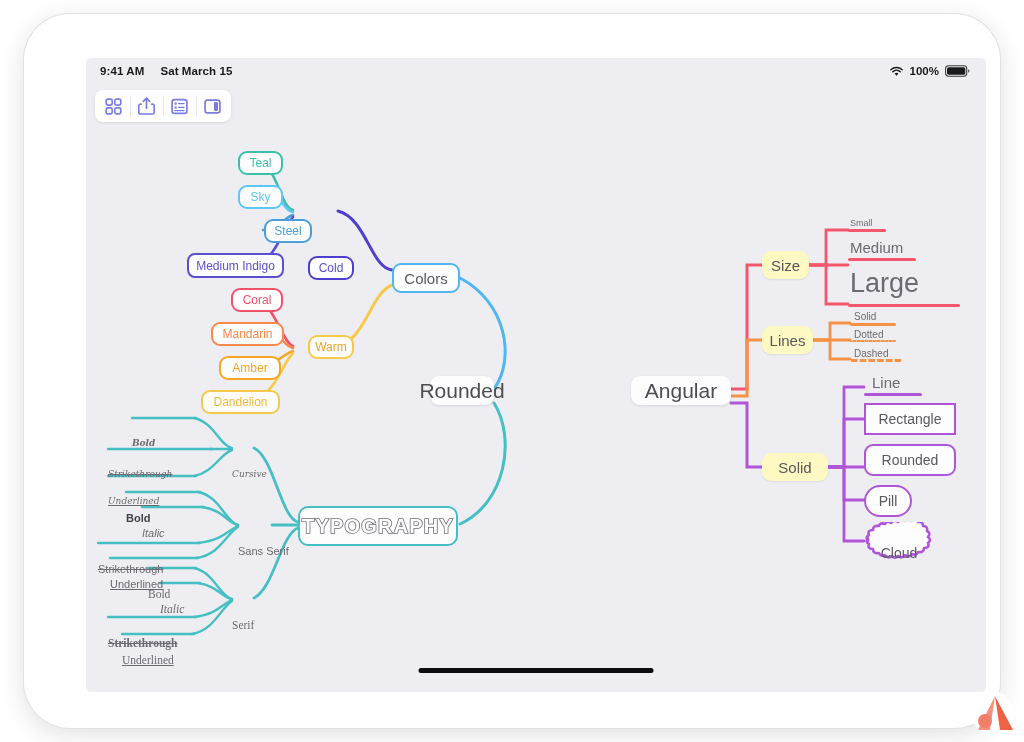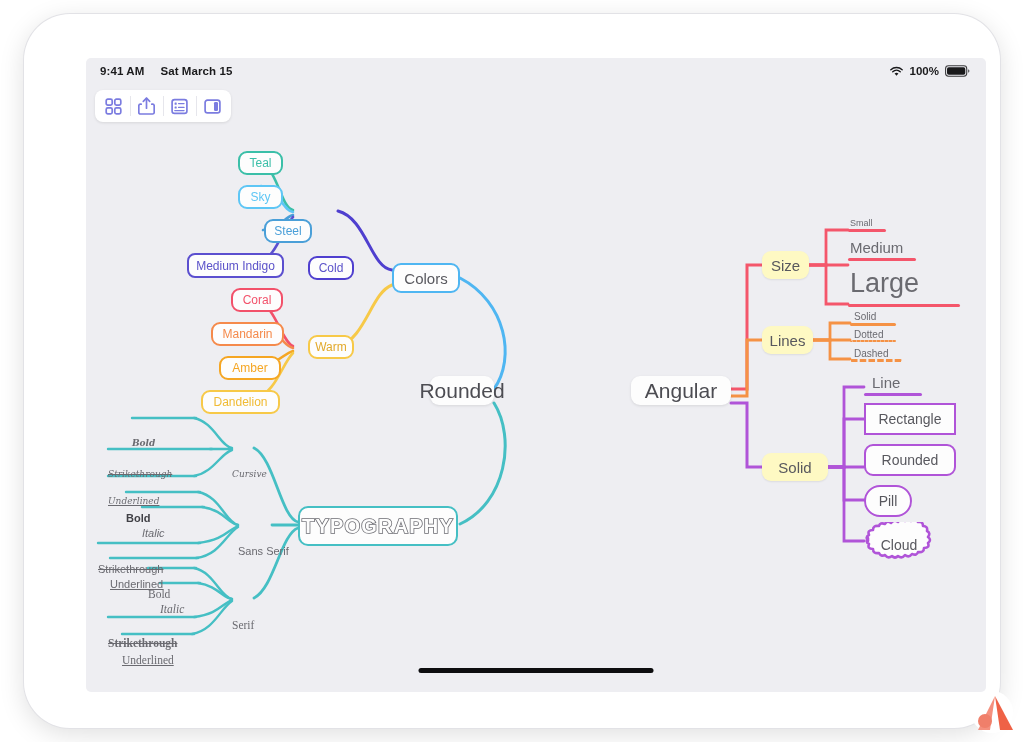--- a/index.html
+++ b/index.html
@@ -371,21 +371,21 @@
 
         <div style="position:absolute; left:774px; top:464px; width:78px; height:38px;">
           <svg viewBox="0 0 78 38" style="position:absolute;left:0;top:0;width:78px;height:38px;">
             <path d="M8,19
                      q-3,-4 1,-6 q-2,-5 4,-5 q0,-5 6,-4 q1,-4 6,-2 q2,-4 6,-1
                      q3,-4 7,-1 q3,-4 7,-1 q3,-3 6,0 q4,-3 7,1 q5,-1 5,4
                      q5,0 4,5 q4,2 1,6 q4,3 0,6 q2,5 -4,5 q0,5 -6,4
                      q-1,4 -6,2 q-3,4 -7,1 q-3,4 -7,1 q-3,3 -6,0
                      q-4,3 -7,-1 q-4,2 -6,-2 q-6,1 -6,-4 q-6,0 -4,-5 q-4,-2 -1,-6 Z" fill="#fdfdfd" stroke="#b054d8" stroke-width="2.6" stroke-linejoin="round"></path>
           </svg>
-          <div style="position:absolute;left:0;top:4px;width:78px;height:38px;display:flex;align-items:center;justify-content:center;color:#58585e;font-size:14px;">Cloud</div>
+          <div style="position:absolute;left:0;top:12px;width:78px;height:38px;display:flex;align-items:center;justify-content:center;color:#58585e;font-size:14px;">Cloud</div>
         </div>
 
       </div>
 
       <div class="home-ind"></div>
     </div>
   </div>
 
   <svg class="logo" viewBox="0 0 48 48">
     <circle cx="22" cy="22" r="21" fill="#ffffff"></circle>

